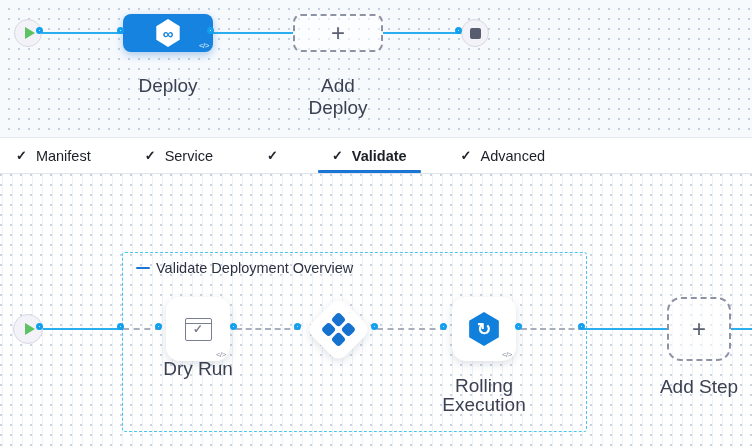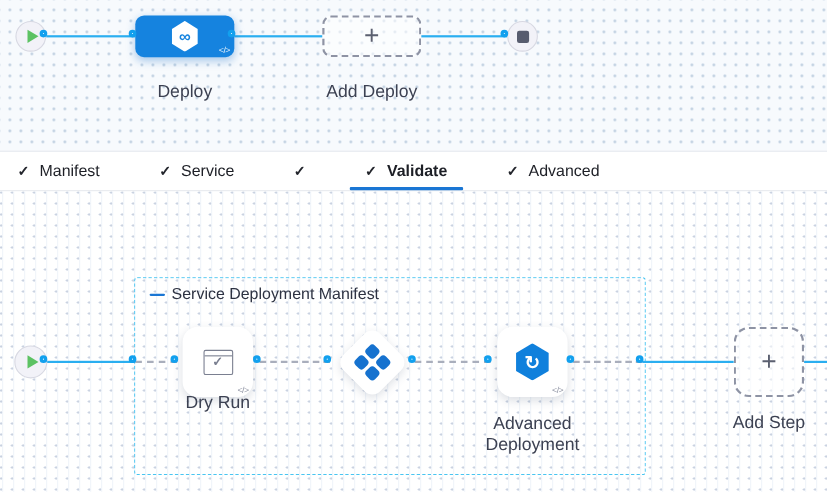--- a/index.html
+++ b/index.html
@@ -19,21 +19,21 @@
     background:#f2f2f8; border:1px solid #d7d8e2;
     display:flex; align-items:center; justify-content:center; cursor:pointer;
   }
   .play-tri{ width:0; height:0; border-left:10px solid #5cc263;
     border-top:6px solid transparent; border-bottom:6px solid transparent; margin-left:3px;}
   .stop-sq{ width:11px; height:11px; background:#575c6e; border-radius:2px;}
   .hline{ position:absolute; height:2px; background:#2aaef0;}
   .hline-dashed{ position:absolute; height:0; border-top:2px dashed #a9aebc;}
   .port{ position:absolute; width:7px; height:7px; border-radius:50%;
     background:#fff; border:3px solid #12a0ee;}
-  .node-label{ position:absolute; text-align:center; font-size:16px; color:#3c4152;}
+  .node-label{ position:absolute; text-align:center; font-size:19px; color:#3c4152;}
 
   .stage-node{
     position:absolute; left:123px; top:14px; width:90px; height:38px;
     background:#1583df; border-radius:8px; cursor:pointer;
     box-shadow:0 3px 8px rgba(21,110,200,.35);
     display:flex; align-items:center; justify-content:center;
   }
   .hex{ display:flex; align-items:center; justify-content:center;
     clip-path:polygon(50% 0,95% 26%,95% 74%,50% 100%,5% 74%,5% 26%);}
   .hex-white{ width:26px; height:28px; background:#fff; color:#1583df;
@@ -152,21 +152,21 @@
     <span class="chk">✓</span>
     <span>Advanced</span>
   </div>
 </div>
 
 <div class="exec-canvas">
 
   <div class="group-box"></div>
   <div class="group-label">
     <span class="group-dash"></span>
-    <span class="group-text">Service Deployment Manifest</span>
+    <span class="group-text">Validate Deployment Overview</span>
   </div>
 
   <div class="hline" style="left:42px; top:154px; width:81px;"></div>
   <div class="hline-dashed" style="left:123px; top:154px; width:38px;"></div>
   <div class="hline-dashed" style="left:236px; top:154px; width:64px;"></div>
   <div class="hline-dashed" style="left:377px; top:154px; width:69px;"></div>
   <div class="hline-dashed" style="left:521px; top:154px; width:63px;"></div>
   <div class="hline" style="left:584px; top:154px; width:83px;"></div>
   <div class="hline" style="left:731px; top:154px; width:21px;"></div>
 
@@ -188,21 +188,21 @@
         <span></span>
         <span></span>
         <span></span>
     </div>
   </div>
 
   <div class="step-box" style="left:452px;">
     <div class="hex hex-blue">↻</div>
     <span class="code-chip gray">&lt;/&gt;</span>
   </div>
-  <div class="node-label" style="left:434px; top:202px; width:100px; line-height:19px;">Advanced Deployment</div>
+  <div class="node-label" style="left:434px; top:202px; width:100px; line-height:19px;">Rolling Execution</div>
 
   <div class="dashed-box" style="left:667px; top:123px; width:64px; height:64px; border-radius:14px;">
     <span>+</span>
   </div>
   <div class="node-label" style="left:659px; top:202px; width:80px;text-align:center;">Add Step</div>
 
   <div class="port" style="left:36px;  top:149px;"></div>
   <div class="port" style="left:117px; top:149px;"></div>
   <div class="port" style="left:155px; top:149px;"></div>
   <div class="port" style="left:230px; top:149px;"></div>

